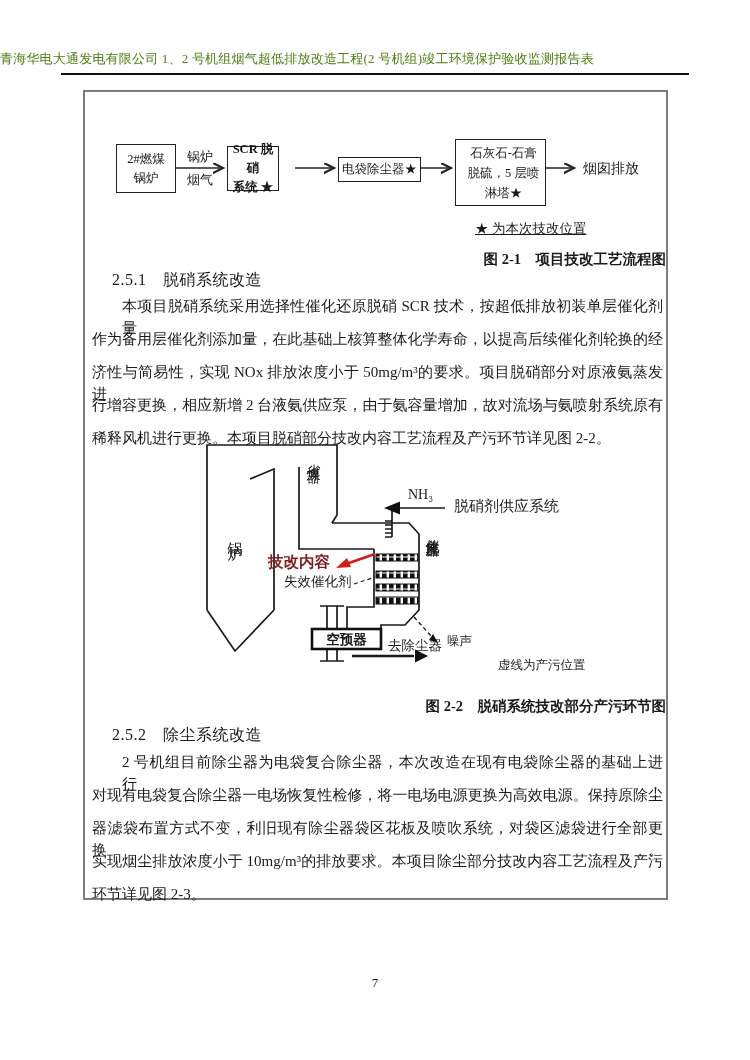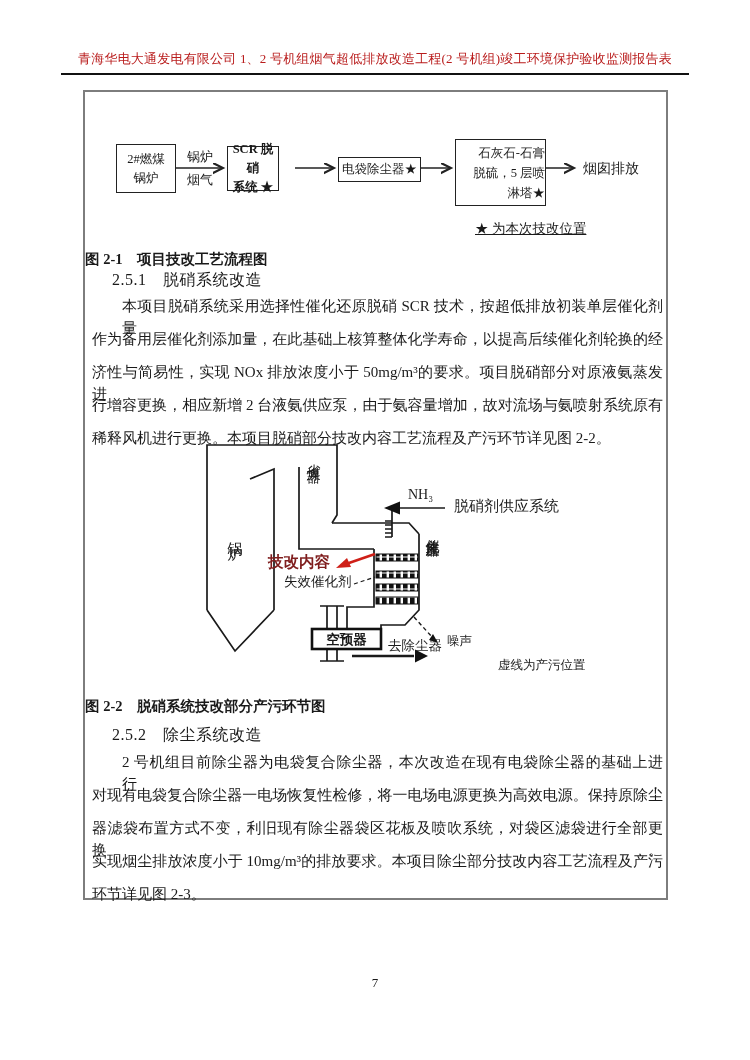--- a/index.html
+++ b/index.html
@@ -6,41 +6,41 @@
   body {
     width:750px; height:1060px; position:relative;
     background:#ffffff; overflow:hidden;
     font-family:"Liberation Serif","DejaVu Serif",serif;
     color:#1a1a1a;
   }
   .abs { position:absolute; }
   
   .doc-header {
     position:absolute; top:50px; left:0; width:750px;
-    text-align:center; font-size:13px; color:#b91c1c; letter-spacing:0.2px;
+    font-size:13px; color:#4d7c0f; letter-spacing:0.2px;
   }
   .header-rule {
     position:absolute; top:73px; left:61px; width:628px; height:2px;
     background:#111;
   }
   
   .content-box {
     position:absolute; left:83px; top:90px; width:585px; height:810px;
     border:2px solid #7d7d7d; box-sizing:border-box;
   }
   
   .fc-box {
     position:absolute; border:1.6px solid #222; box-sizing:border-box;
     background:#fff; text-align:center; font-size:12.5px; line-height:19px;
     display:flex; flex-direction:column; justify-content:center;
   }
   .fc-label { position:absolute; font-size:13px; line-height:17px; text-align:center; }
   .fc-text { position:absolute; font-size:14px; }
   .legend-note { position:absolute; font-size:13.5px; }
-  .caption { position:absolute; width:100%; text-align:left; font-weight:bold; font-size:14.5px; }
+  .caption { position:absolute; width:100%; text-align:right; font-weight:bold; font-size:14.5px; }
   .sec-heading { position:absolute; font-size:16px; letter-spacing:0.5px; }
   .para { position:absolute; left:7px; width:571px; font-size:15px; }
   .para .pline { height:33px; line-height:22px; text-align:justify; text-align-last:justify; }
   .para .pline.lastline { text-align-last:left; }
   .para .pline.indent { padding-left:30px; box-sizing:border-box; }
   
   .diagram { position:absolute; left:107px; top:345px; width:400px; height:250px; }
   .diagram svg { position:absolute; left:0; top:0; }
   .dlabel { position:absolute; font-size:14px; white-space:nowrap; }
   .vtext { writing-mode:vertical-rl; text-orientation:upright; letter-spacing:3px; }
@@ -73,21 +73,21 @@
   </div>
   <div class="fc-label" style="left:96px;top:56px;width:38px;">锅炉</div>
   <div class="fc-label" style="left:96px;top:79px;width:38px;">烟气</div>
   <div class="fc-box" style="left:142px;top:54px;width:52px;height:45px;font-weight:bold;">
     <div>SCR 脱硝</div>
     <div>系统 ★</div>
   </div>
   <div class="fc-box" style="left:253px;top:65px;width:83px;height:25px;font-size:12.5px;align-items:center;">
     <div>电袋除尘器★</div>
   </div>
-  <div class="fc-box" style="left:370px;top:47px;width:91px;height:67px;font-size:12.5px;line-height:20px;text-align:right;padding-left:6px;">
+  <div class="fc-box" style="left:370px;top:47px;width:91px;height:67px;font-size:12.5px;line-height:20px;text-align:center;padding-left:6px;">
     <div>石灰石-石膏</div>
     <div>脱硫，5 层喷</div>
     <div>淋塔★</div>
   </div>
   <div class="fc-text" style="left:498px;top:68px;">烟囱排放</div>
   <div class="legend-note" style="left:390px;top:128px;text-decoration:underline;">★ 为本次技改位置</div>
 
   <div class="caption" style="top:158px;">图 2-1　项目技改工艺流程图</div>
   <div class="sec-heading" style="left:27px;top:178px;">2.5.1　脱硝系统改造</div>
 

